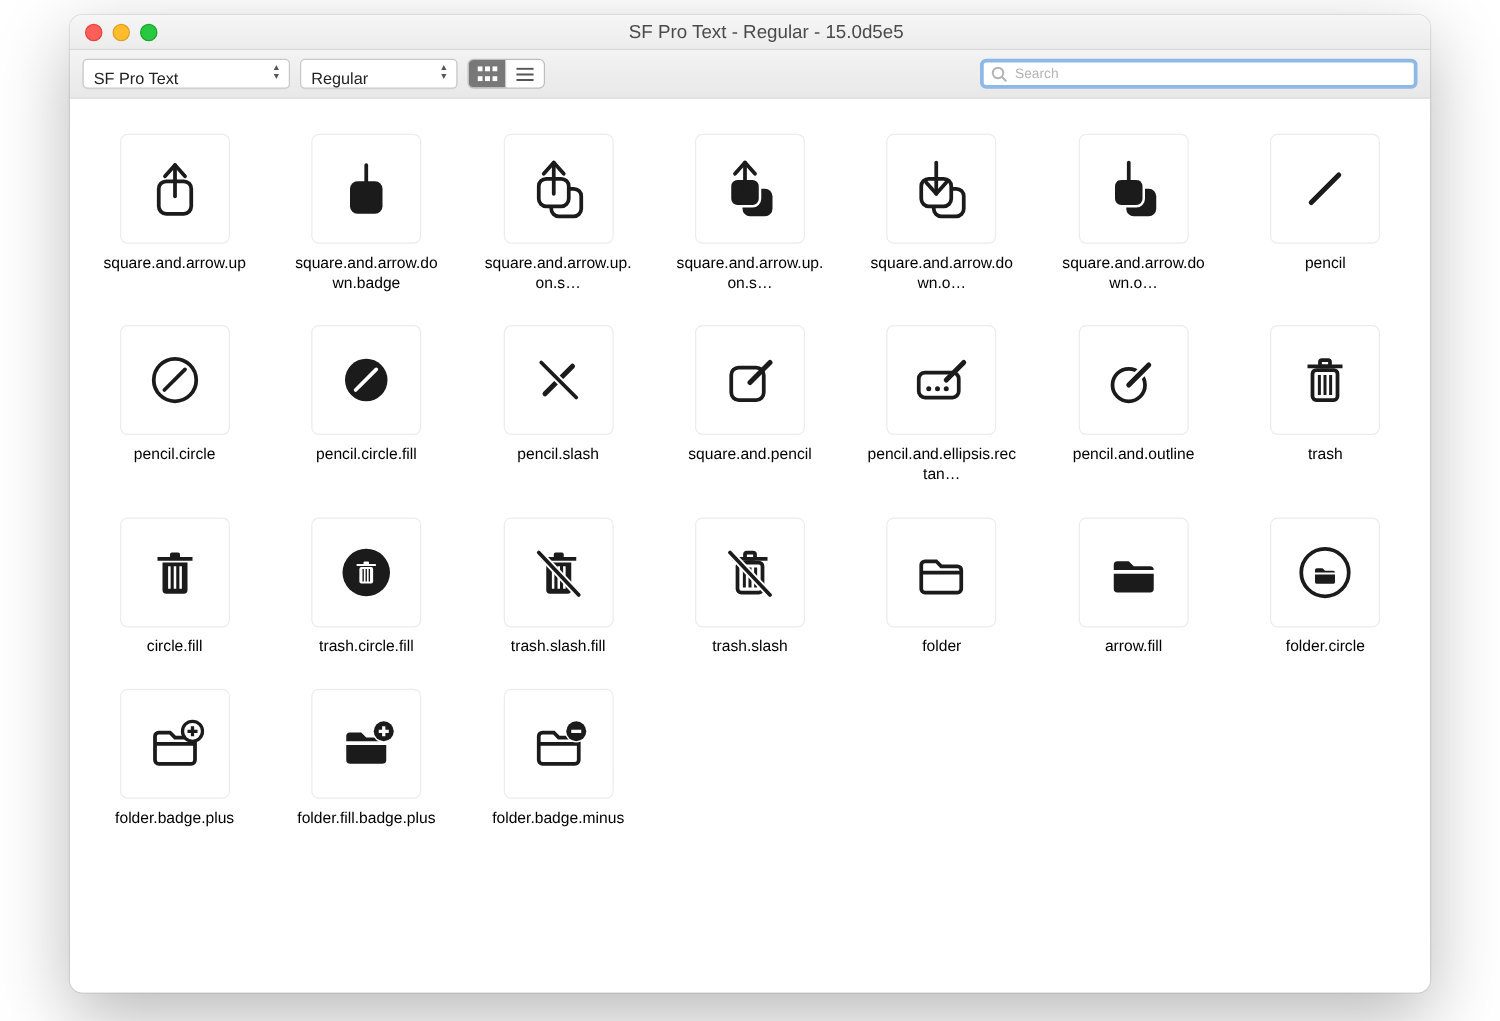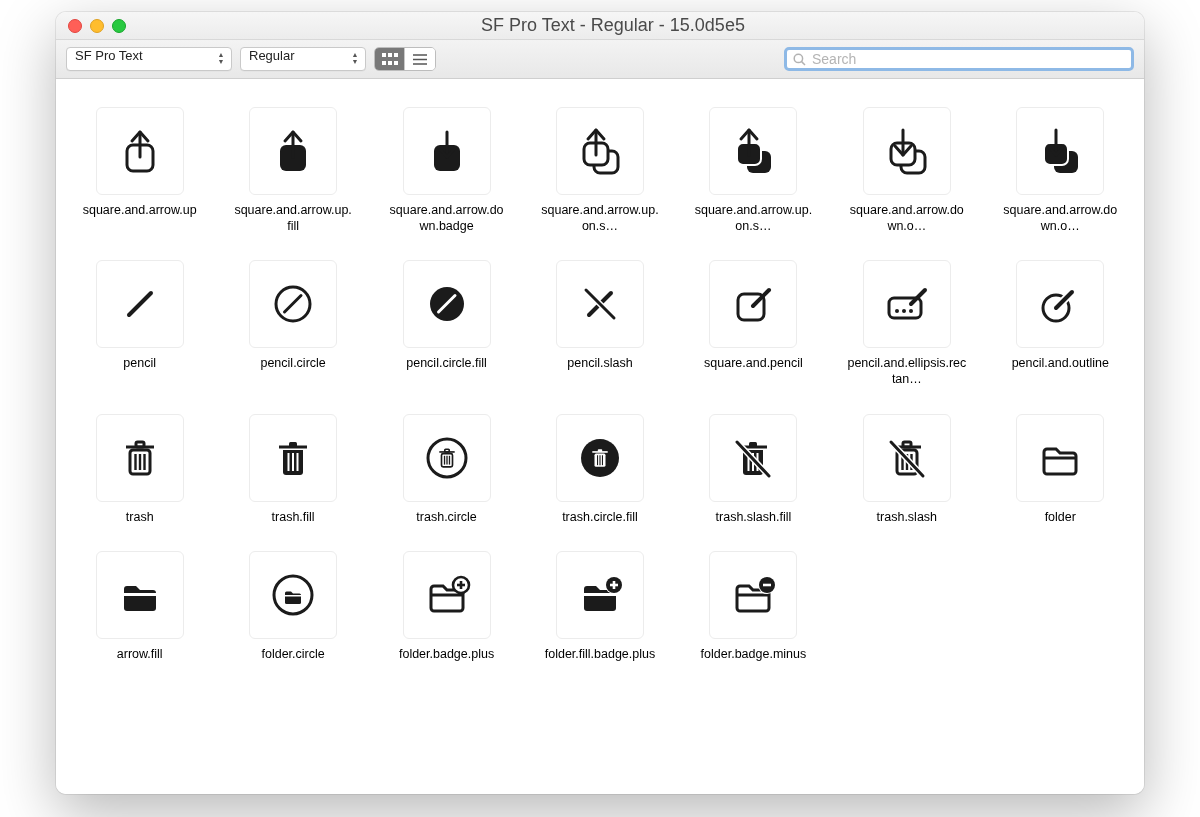--- a/index.html
+++ b/index.html
@@ -6,37 +6,37 @@
   .stage{width:1200px;height:817px;position:relative;}
   .window{position:absolute;left:56px;top:12px;width:1088px;height:782px;border-radius:10px;background:#fff;
           box-shadow:0 20px 60px rgba(0,0,0,.28),0 0 0 1px rgba(0,0,0,.08);overflow:hidden;display:flex;flex-direction:column;}
   .titlebar{height:27px;background:linear-gradient(#f6f6f6,#ececec);display:flex;align-items:center;padding-left:12px;
             border-bottom:1px solid #d8d8d8;}
   .traffic{display:flex;gap:8px;}
   .dot{width:12px;height:12px;border-radius:50%;}
   .dot.r{background:#ff5f57;border:.5px solid #e04640;}
   .dot.y{background:#ffbd2e;border:.5px solid #dea023;}
   .dot.g{background:#28c940;border:.5px solid #19a52d;}
-  .title{flex:1;text-align:center;font-size:18px;color:#4a4a4a;padding-right:44px;}
+  .title{flex:1;text-align:center;font-size:15px;color:#4a4a4a;padding-right:44px;}
   .toolbar{height:38px;background:linear-gradient(#f3f3f3,#e8e8e8);border-bottom:1px solid #cfcfcf;
            display:flex;align-items:center;padding:0 10px;gap:8px;}
-  .select{height:22px;background:#fff;border:1px solid #c9c9c9;border-radius:4px;display:flex;align-items:flex-start;
+  .select{height:22px;background:#fff;border:1px solid #c9c9c9;border-radius:4px;display:flex;align-items:flex-end;
           padding:0 6px 0 8px;font-size:13px;color:#222;box-shadow:0 .5px 0 rgba(0,0,0,.05);position:relative;}
   .select.font{width:150px;} .select.style{width:110px;}
   .stepper{width:12px;height:16px;position:absolute;right:4px;top:2px;display:flex;flex-direction:column;justify-content:center;color:#555;}
   .stepper span{font-size:7px;line-height:7px;text-align:center;}
   .segment{display:flex;height:22px;border:1px solid #bdbdbd;border-radius:5px;overflow:hidden;}
   .segment button{border:none;background:#fff;width:30px;display:flex;align-items:center;justify-content:center;color:#555;}
   .segment button.active{background:#787878;color:#fff;}
   .segment button:first-child{border-right:1px solid #c9c9c9;}
   .spacer{flex:1;}
   .search{width:350px;height:24px;border:3px solid #8eb9e6;border-radius:5px;background:#fff;display:flex;align-items:center;
           padding:0 6px;box-sizing:border-box;}
   .search svg{margin-right:4px;opacity:.6;}
-  .search input{border:none;outline:none;flex:1;font-size:14px;background:transparent;color:#333;}
+  .search input{border:none;outline:none;flex:1;font-size:11px;background:transparent;color:#333;}
   .search input::placeholder{color:#b4b4b4;}
   .content{flex:1;overflow:auto;background:#fff;padding:28px 18px 10px 18px;}
   .grid{display:grid;grid-template-columns:repeat(7,1fr);gap:26px 22px;}
   .cell{display:flex;flex-direction:column;align-items:center;}
   .tile{width:86px;height:86px;border:1px solid #ececec;border-radius:6px;display:flex;align-items:center;justify-content:center;}
   .tile svg{display:block;}
   .label{margin-top:8px;width:120px;font-size:12.5px;text-align:center;line-height:1.25;color:#000;
          display:-webkit-box;-webkit-line-clamp:2;-webkit-box-orient:vertical;overflow:hidden;word-break:break-word;}
   button{cursor:pointer;font:inherit;}
 </style>
@@ -105,28 +105,20 @@
             <div class="tile">
               <svg width="56" height="56" viewBox="0 0 56 56">
                 <use href="#i-square.and.arrow.up"></use>
               </svg>
             </div>
             <div class="label">square.and.arrow.up</div>
           </div>
           <div class="cell">
             <div class="tile">
               <svg width="56" height="56" viewBox="0 0 56 56">
-                <use href="#i-square.and.arrow.up.fill"></use>
-              </svg>
-            </div>
-            <div class="label">square.and.arrow.up.fill</div>
-          </div>
-          <div class="cell">
-            <div class="tile">
-              <svg width="56" height="56" viewBox="0 0 56 56">
                 <use href="#i-square.and.arrow.down.fill"></use>
               </svg>
             </div>
             <div class="label">square.and.arrow.down.badge</div>
           </div>
           <div class="cell">
             <div class="tile">
               <svg width="56" height="56" viewBox="0 0 56 56">
                 <use href="#i-square.and.arrow.up.on.square"></use>
               </svg>
@@ -220,29 +212,21 @@
               </svg>
             </div>
             <div class="label">trash</div>
           </div>
           <div class="cell">
             <div class="tile">
               <svg width="56" height="56" viewBox="0 0 56 56">
                 <use href="#i-trash.fill"></use>
               </svg>
             </div>
-            <div class="label">trash.fill</div>
-          </div>
-          <div class="cell">
-            <div class="tile">
-              <svg width="56" height="56" viewBox="0 0 56 56">
-                <use href="#i-trash.circle"></use>
-              </svg>
-            </div>
-            <div class="label">trash.circle</div>
+            <div class="label">circle.fill</div>
           </div>
           <div class="cell">
             <div class="tile">
               <svg width="56" height="56" viewBox="0 0 56 56">
                 <use href="#i-trash.circle.fill"></use>
               </svg>
             </div>
             <div class="label">trash.circle.fill</div>
           </div>
           <div class="cell">

